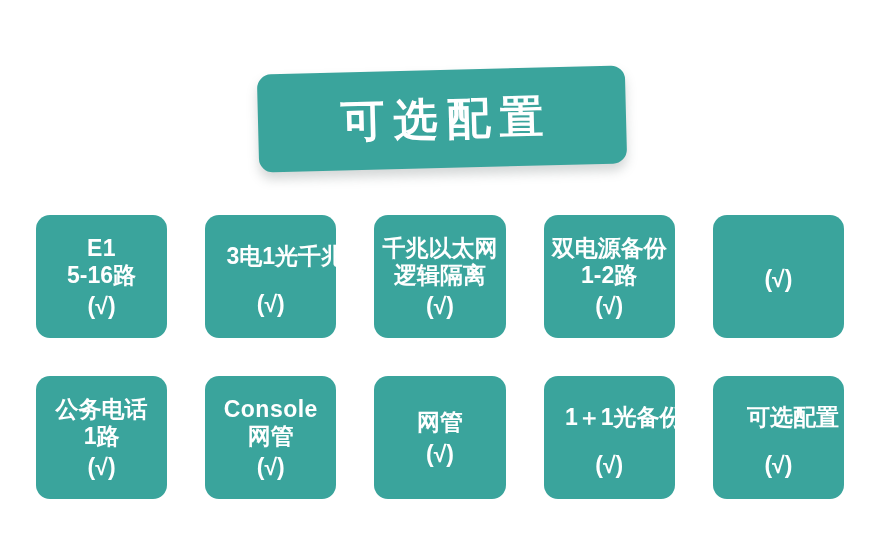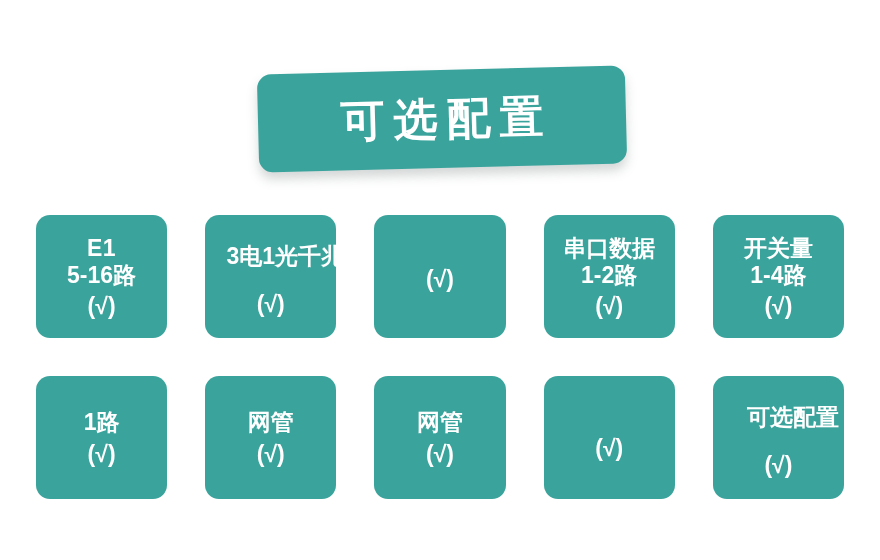--- a/index.html
+++ b/index.html
@@ -123,55 +123,60 @@
         </div>
         <div class="card-check">(√)</div>
       </div>
       <div class="card lines-1">
         <div class="card-lines">
           <div class="card-line">3电1光千兆</div>
         </div>
         <div class="card-check">(√)</div>
       </div>
       <div class="card lines-2">
+        <div class="card-lines">
+          <div class="card-line">千兆以太网</div>
+          <div class="card-line">逻辑隔离</div>
+        </div>
         <div class="card-check">(√)</div>
       </div>
       <div class="card lines-2">
         <div class="card-lines">
-          <div class="card-line">串口数据</div>
+          <div class="card-line">双电源备份</div>
           <div class="card-line">1-2路</div>
         </div>
         <div class="card-check">(√)</div>
       </div>
       <div class="card lines-2">
-        <div class="card-lines">
-          <div class="card-line">开关量</div>
-          <div class="card-line">1-4路</div>
-        </div>
         <div class="card-check">(√)</div>
       </div>
       <div class="card lines-2">
         <div class="card-lines">
+          <div class="card-line">公务电话</div>
           <div class="card-line">1路</div>
         </div>
         <div class="card-check">(√)</div>
       </div>
       <div class="card lines-2">
         <div class="card-lines">
+          <div class="card-line latin">Console</div>
           <div class="card-line">网管</div>
         </div>
         <div class="card-check">(√)</div>
       </div>
       <div class="card lines-2">
         <div class="card-lines">
           <div class="card-line">网管</div>
         </div>
         <div class="card-check">(√)</div>
       </div>
       <div class="card lines-1">
+        <div class="card-lines">
+          <div class="card-line">1＋1光备份</div>
+        </div>
         <div class="card-check">(√)</div>
       </div>
       <div class="card lines-1">
         <div class="card-lines">
           <div class="card-line">可选配置</div>
         </div>
         <div class="card-check">(√)</div>
       </div>
     </div>
 

